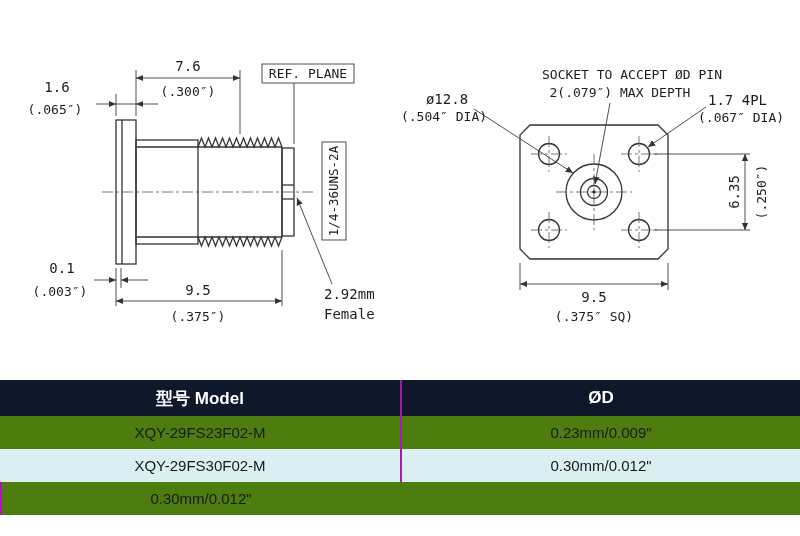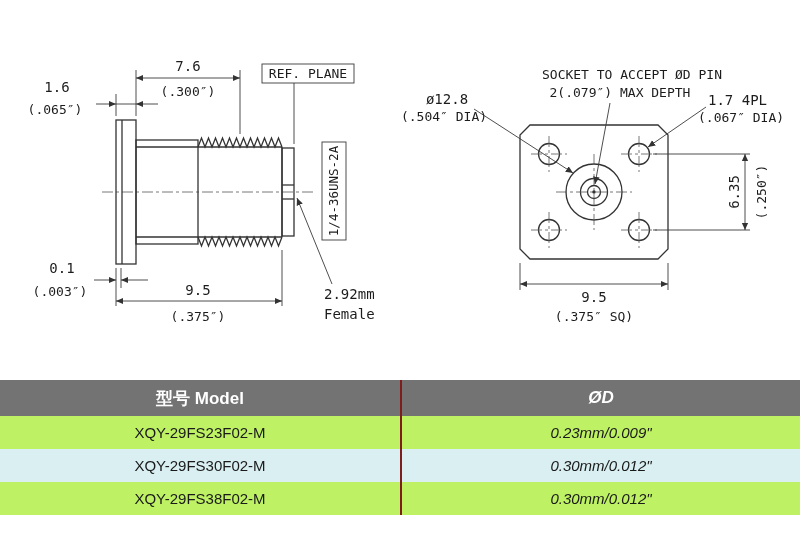--- a/index.html
+++ b/index.html
@@ -4,24 +4,24 @@
 <style>
   html,body{margin:0;padding:0;background:#ffffff;}
   .page{position:relative;width:800px;height:536px;background:#fff;overflow:hidden;
         font-family:"Liberation Sans", sans-serif;margin-top:12px;}
   .drawing{position:absolute;top:0;left:0;}
   svg text{font-family:"DejaVu Sans Mono", monospace;fill:#1c1c1c;}
   .part{stroke:#333;stroke-width:1.3;fill:none;}
   .dim{stroke:#3a3a3a;stroke-width:0.9;fill:none;}
   .cl{stroke:#555;stroke-width:0.8;fill:none;stroke-dasharray:11 3 3 3;}
   .tbl{position:absolute;top:368px;left:0;width:800px;}
-  .tbl-header{display:flex;height:36px;background:#737373;color:#fff;font-weight:bold;font-size:17px;}
+  .tbl-header{display:flex;height:36px;background:#0f172a;color:#fff;font-weight:bold;font-size:17px;}
   .cell{width:400px;display:flex;align-items:center;justify-content:center;box-sizing:border-box;}
-  .cell.right{border-left:2px solid #7f1d1d;font-style:italic;}
-  .row{display:flex;height:33px;font-size:15px;color:#1a1a1a;background:#bef264;}
+  .cell.right{border-left:2px solid #a21caf;}
+  .row{display:flex;height:33px;font-size:15px;color:#1a1a1a;background:#4d7c0f;}
   .row.alt{background:#d9eff2;}
 </style>
 </head>
 <body>
 
 <div class="page">
 
   <svg class="drawing" width="800" height="365" viewBox="0 0 800 365">
     <defs>
       <marker id="arr" viewBox="0 0 10 10" refX="9" refY="5" markerWidth="9" markerHeight="9" orient="auto-start-reverse">
@@ -144,18 +144,17 @@
     </div>
     <div class="row">
       <div class="cell">XQY-29FS23F02-M</div>
       <div class="cell right">0.23mm/0.009"</div>
     </div>
     <div class="row alt">
       <div class="cell">XQY-29FS30F02-M</div>
       <div class="cell right">0.30mm/0.012"</div>
     </div>
     <div class="row">
-      <div class="cell">XQY-29FS38F02-M</div>
       <div class="cell right">0.30mm/0.012"</div>
     </div>
   </div>
 
 </div>
 
 </body></html>

